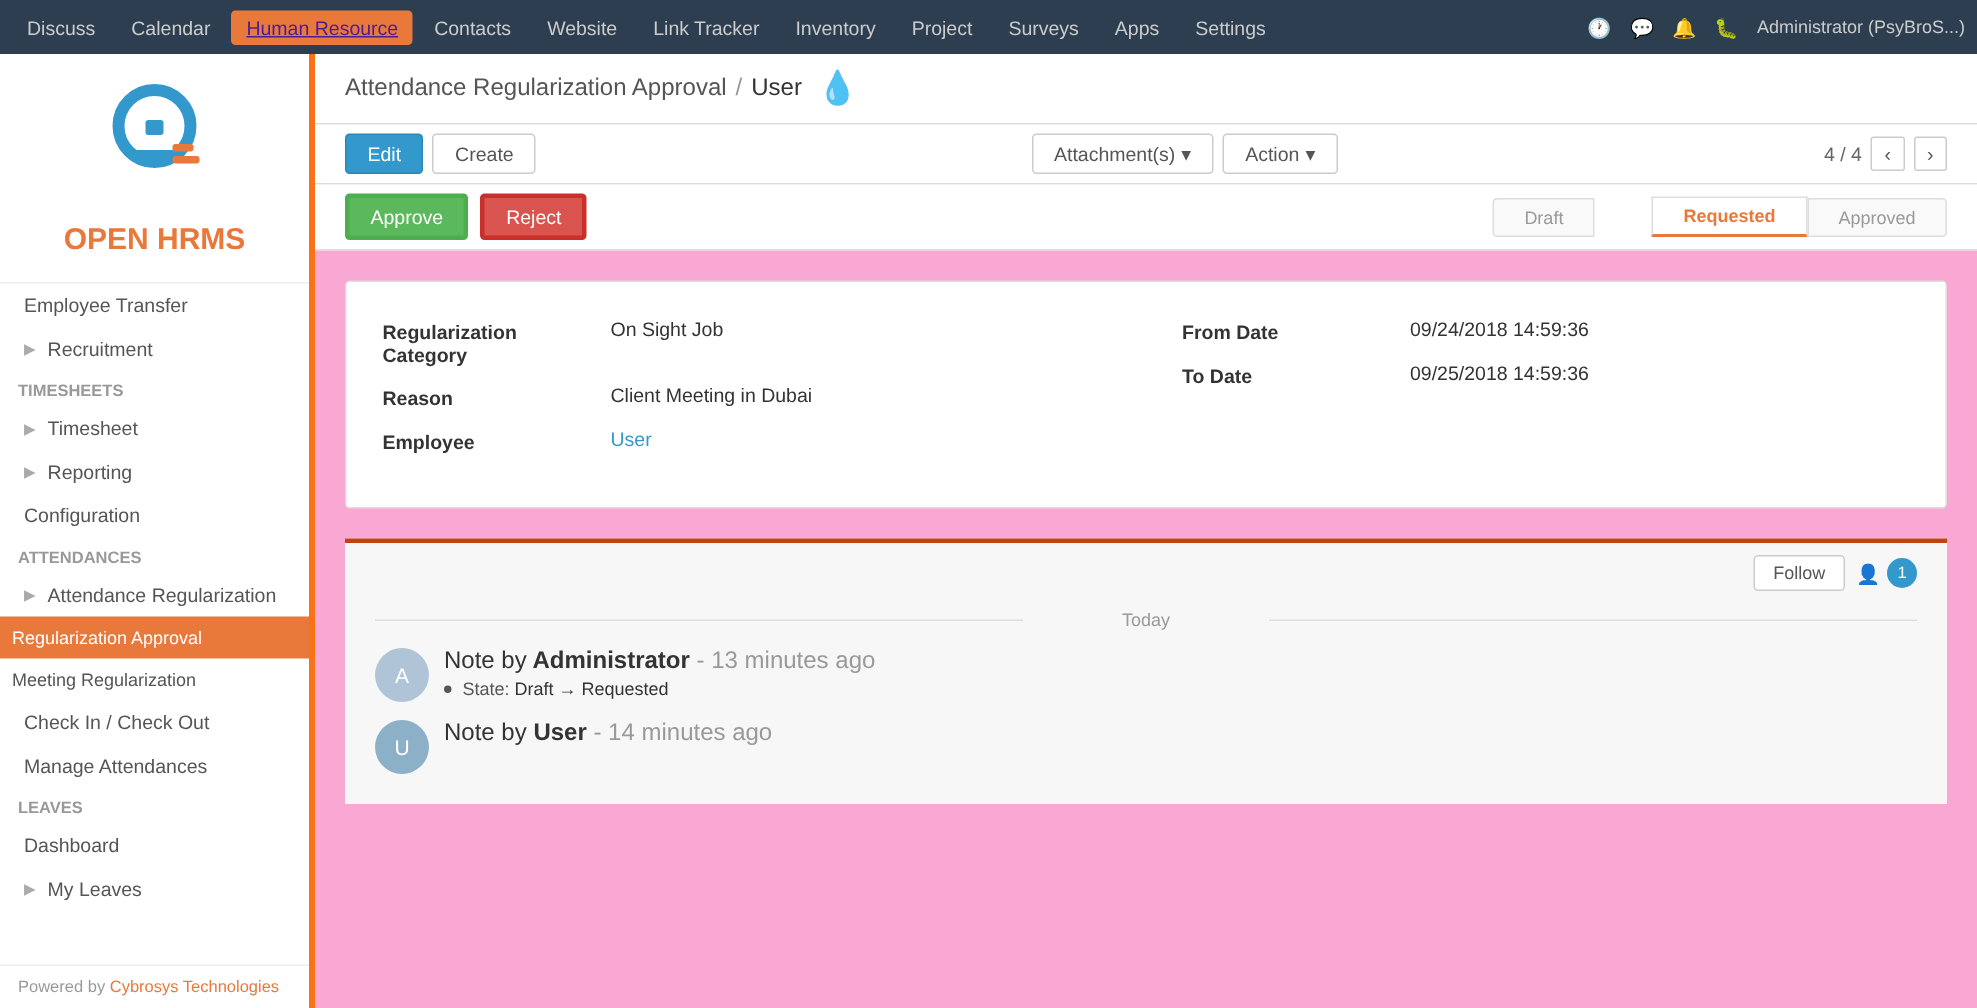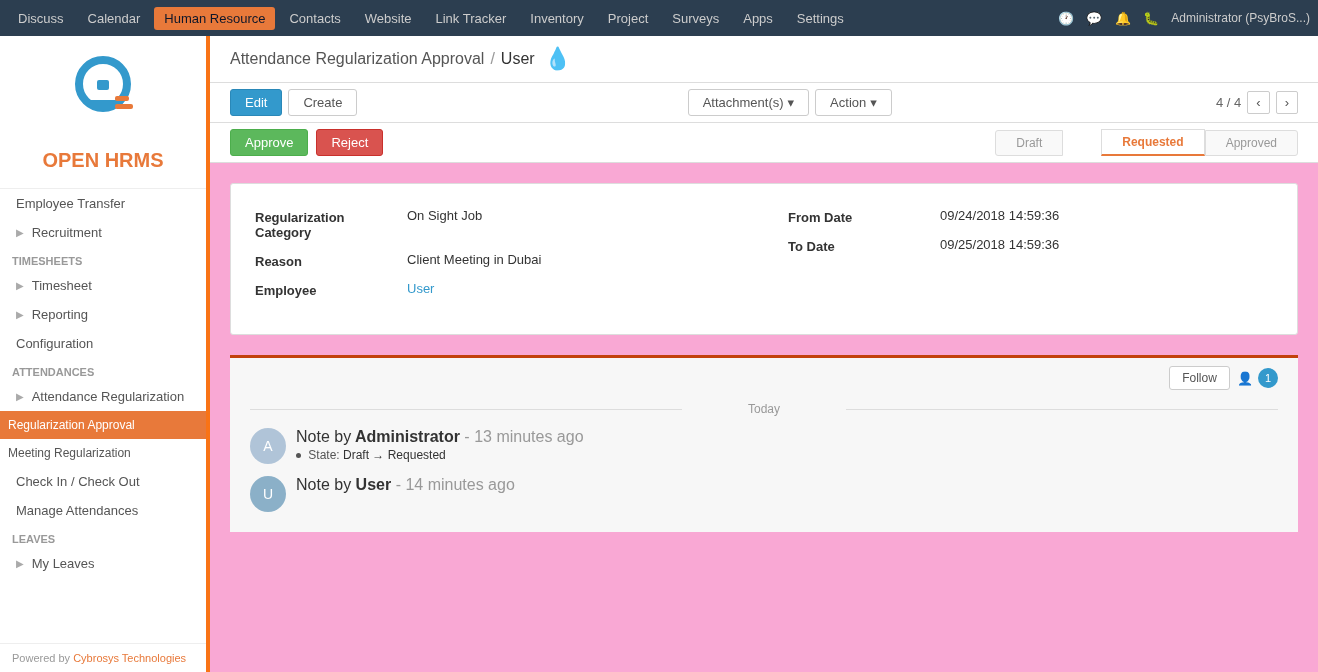--- a/index.html
+++ b/index.html
@@ -16,21 +16,21 @@
       flex-shrink: 0;
     }
     .top-nav-item {
       color: #ccc;
       padding: 4px 10px;
       cursor: pointer;
       font-size: 13px;
       border-radius: 3px;
       white-space: nowrap;
     }
-    .top-nav-item.active { background: #e8793a; color: #0f172a; }
+    .top-nav-item.active { background: #e8793a; color: #4c1d95; text-decoration: underline; }
     .top-nav-right {
       margin-left: auto;
       display: flex;
       align-items: center;
       gap: 12px;
       color: #ccc;
       font-size: 13px;
     }
     .top-nav-right span { cursor: pointer; }
     .avatar-text { color: #ccc; font-size: 12px; }
@@ -176,21 +176,21 @@
       padding: 6px 20px;
       display: flex;
       align-items: center;
       gap: 8px;
     }
     .status-btn {
       padding: 5px 14px;
       border-radius: 3px;
       cursor: pointer;
       font-size: 13px;
-      border: 1px solid #a16207;
+      border: 3px solid #a16207;
     }
     .status-btn.approve { background: #5cb85c; color: #fff; border-color: #4cae4c; }
     .status-btn.reject { background: #d9534f; color: #fff; border-color: #c9302c; }
 
     .status-stages {
       margin-left: auto;
       display: flex;
       align-items: center;
       gap: 0;
     }
@@ -391,20 +391,21 @@
     <div class="sidebar-item">
       <span class="arrow">▶</span>
       <span>Attendance Regularization</span>
     </div>
     <div class="sidebar-item sub active">Regularization Approval</div>
     <div class="sidebar-item sub">Meeting Regularization</div>
     <div class="sidebar-item">Check In / Check Out</div>
     <div class="sidebar-item">Manage Attendances</div>
 
     <div class="sidebar-section-label">Leaves</div>
+    <div class="sidebar-item">Dashboard</div>
     <div class="sidebar-item">
       <span class="arrow">▶</span>
       <span>My Leaves</span>
     </div>
 
     <div class="sidebar-footer">
       <span>Powered by </span><a href="#">Cybrosys Technologies</a>
     </div>
   </aside>
 

